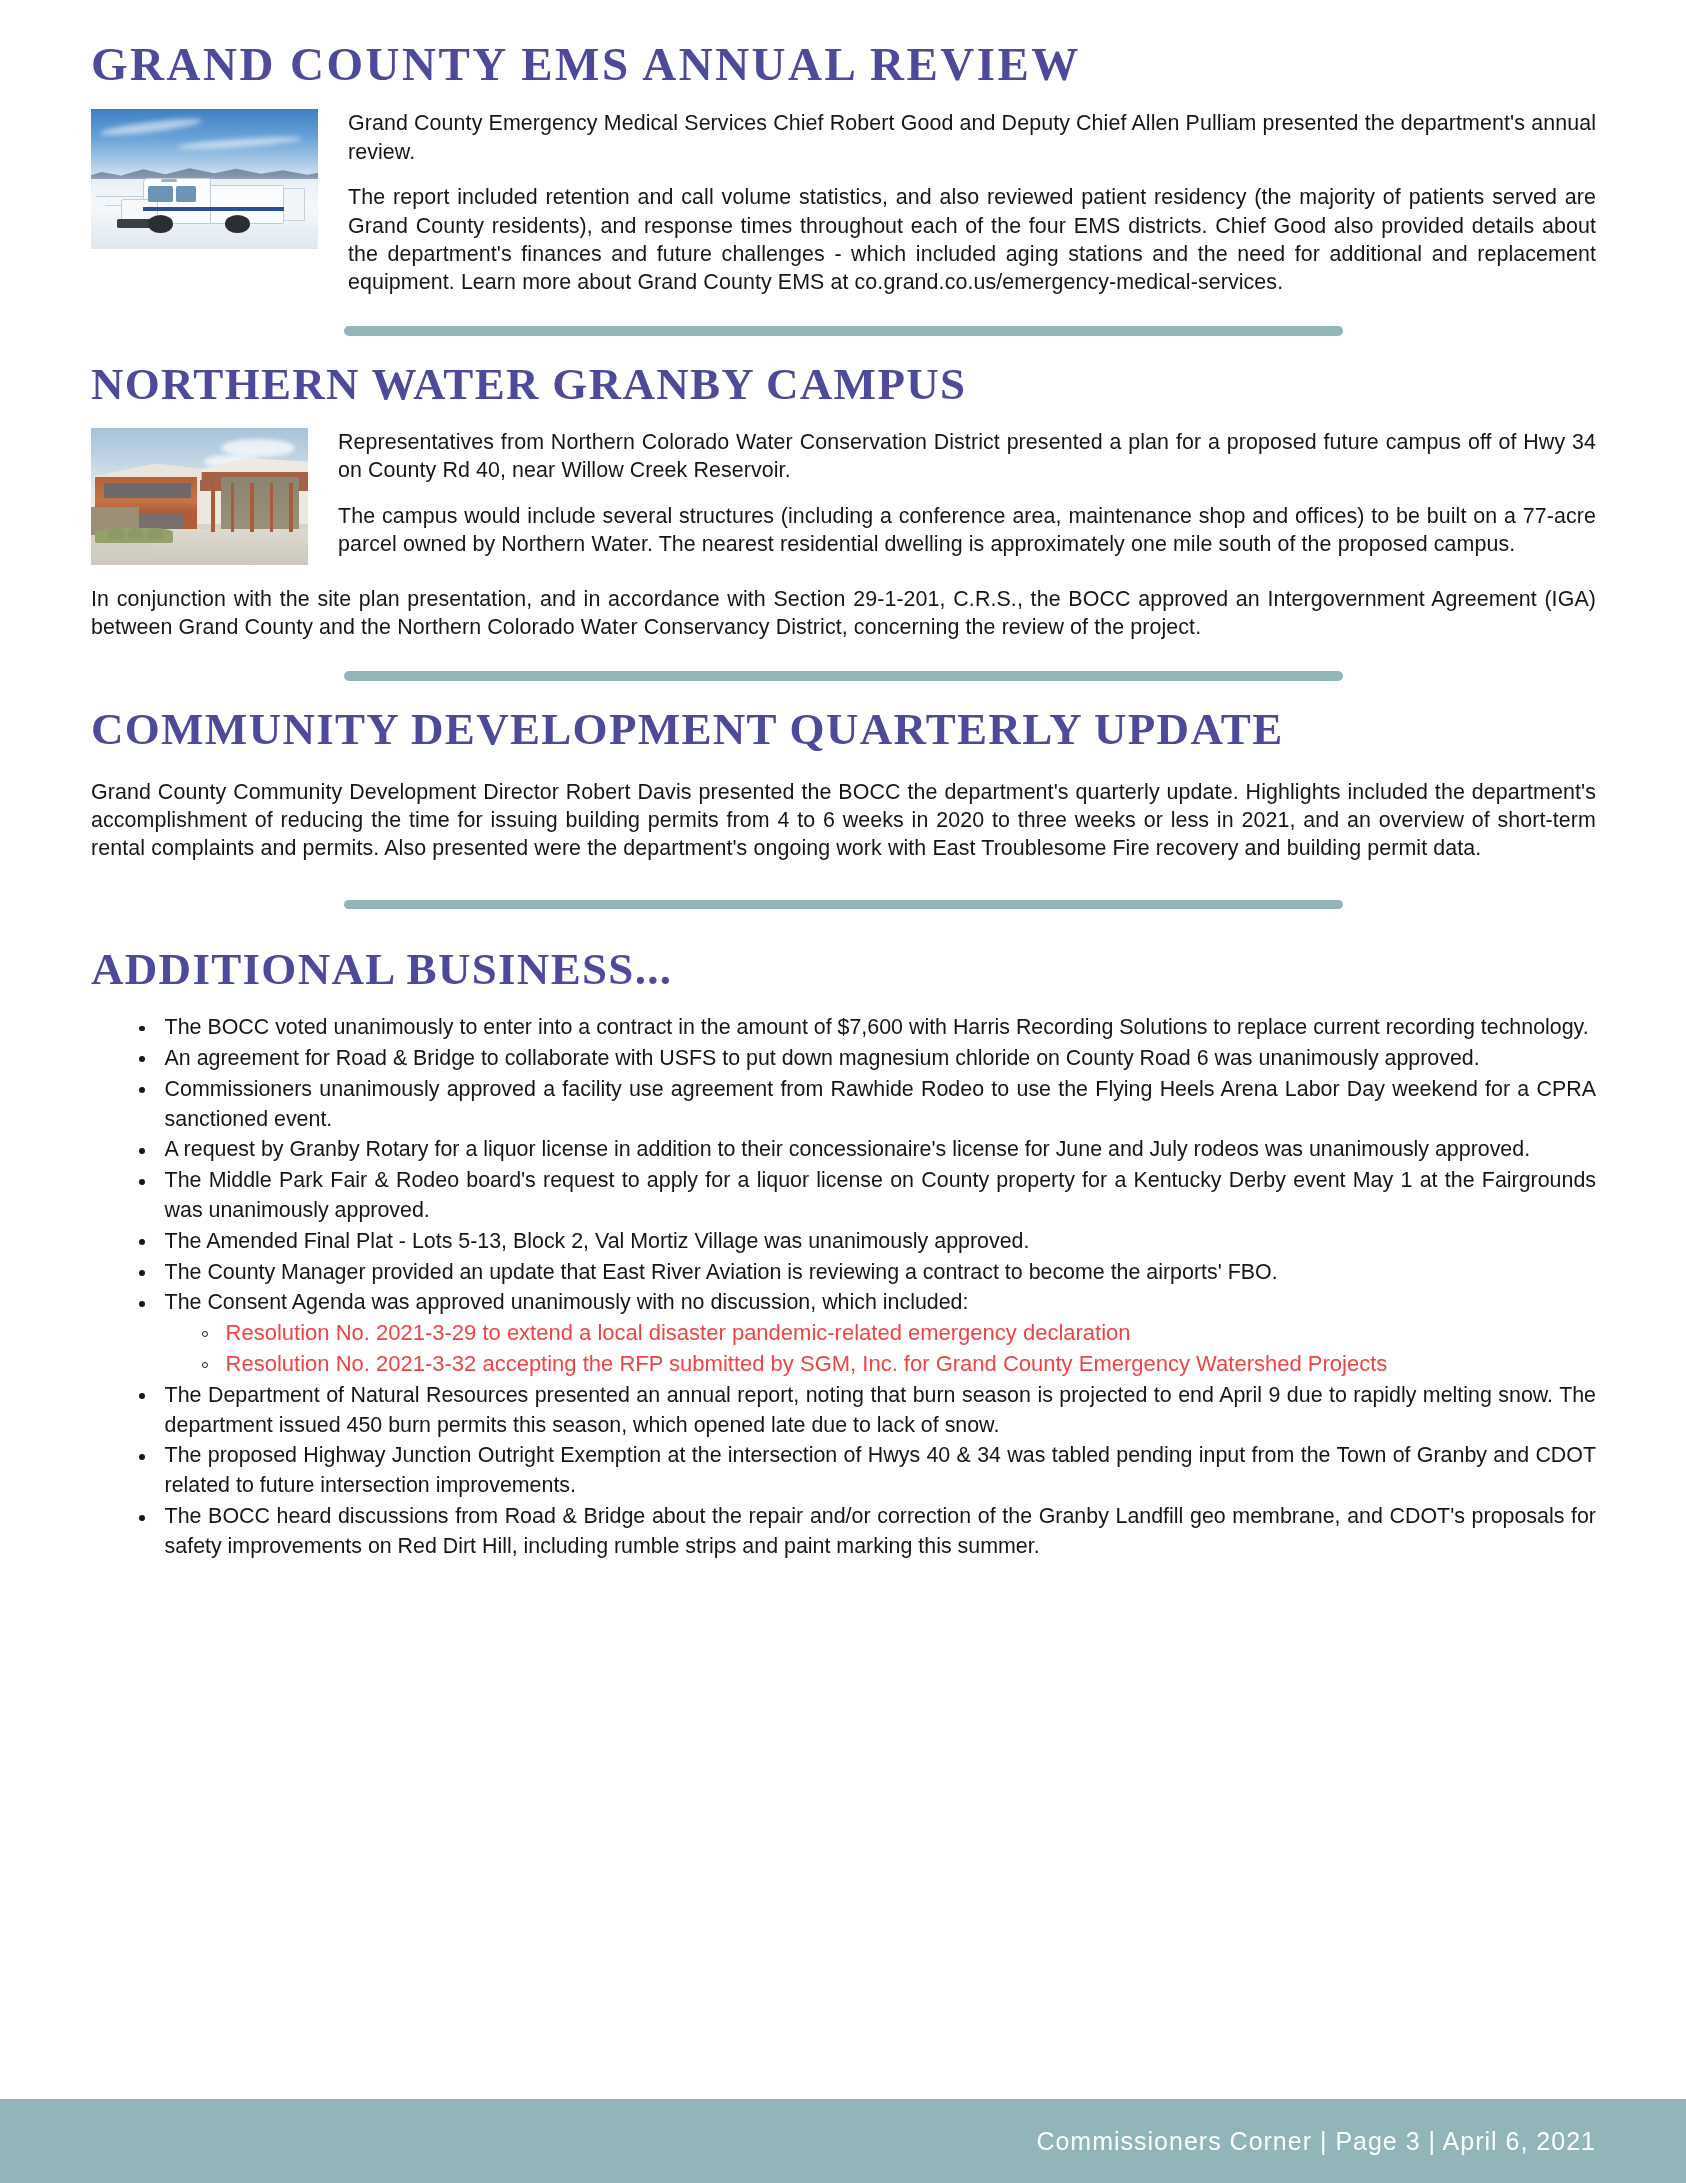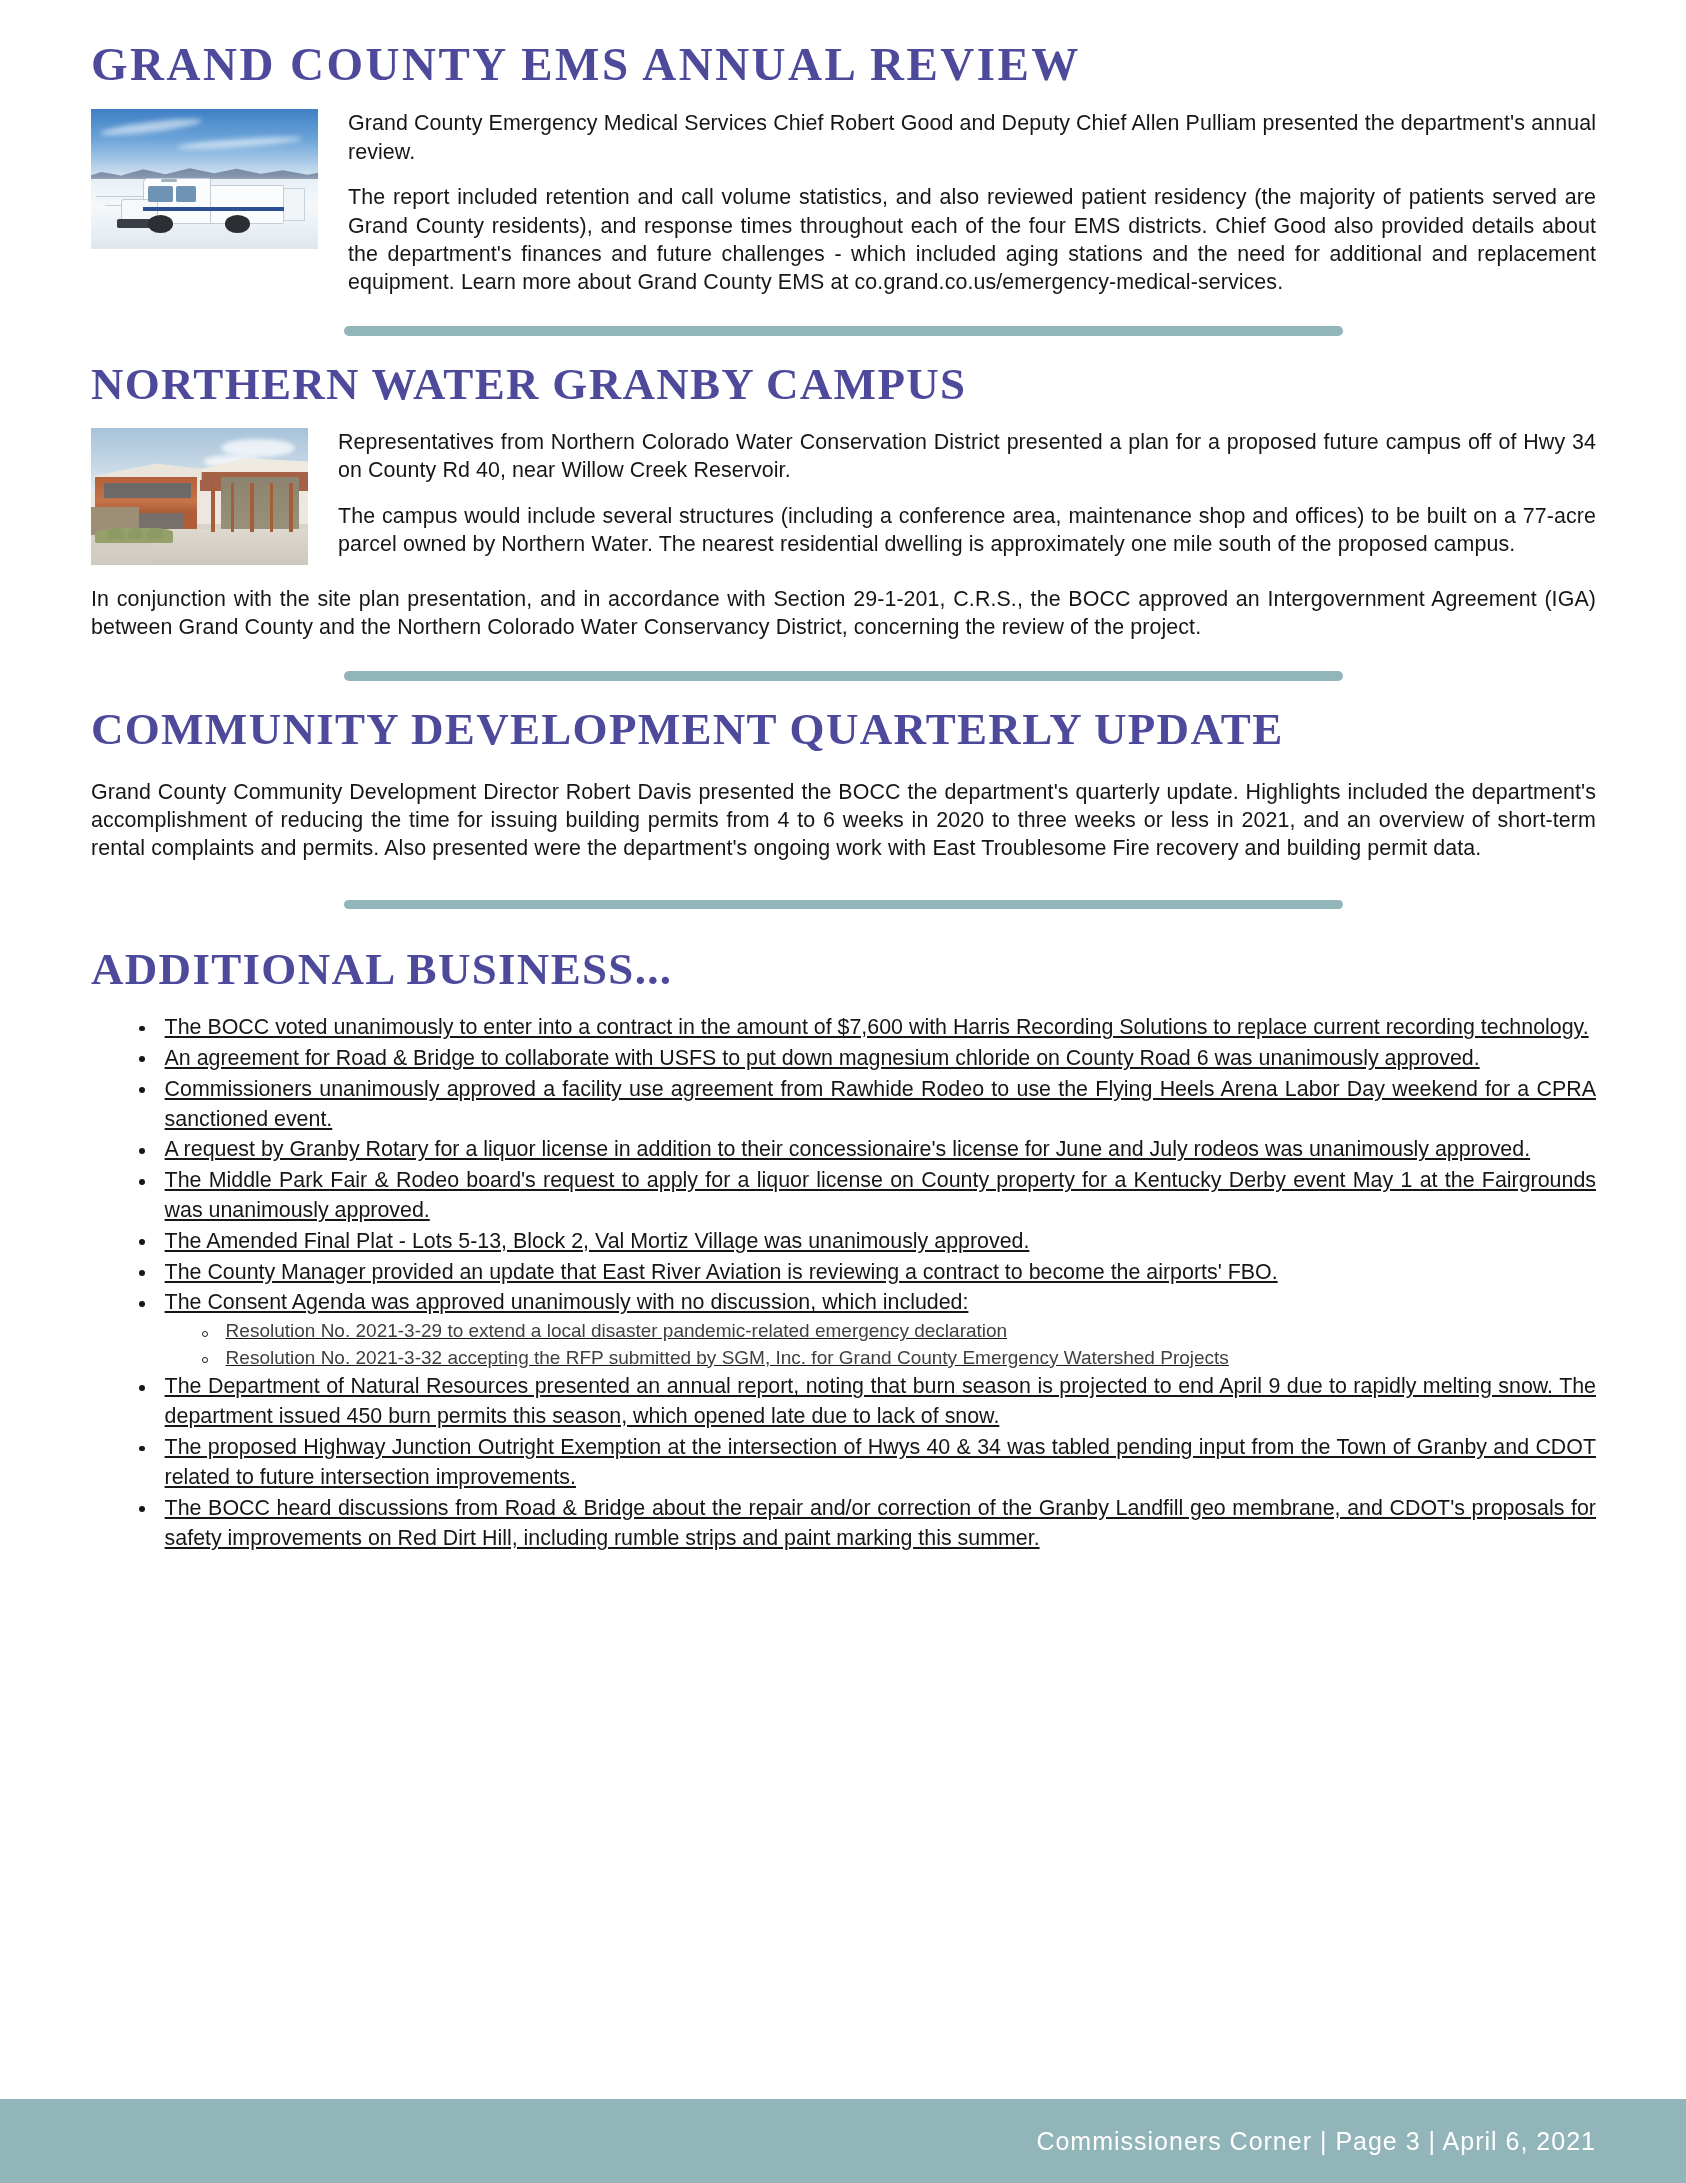--- a/index.html
+++ b/index.html
@@ -225,44 +225,43 @@
     list-style: none;
   }
   .bullets > li {
     position: relative;
     font-size: 21.4px;
     line-height: 1.40;
     color: #161616;
     text-align: justify;
     padding-left: 28.6px;
     margin-bottom: 0.8px;
-    text-decoration: underline;
   }
   .bullets > li::before {
     content: "";
     position: absolute;
     left: 3.4px;
     top: 12.6px;
     width: 5.9px;
     height: 5.9px;
     background: #161616;
     border-radius: 50%;
   }
   .bullets li.plain { text-align: left; }
   .sub-bullets {
     margin: 0;
     padding: 0 0 0 34px;
     list-style: none;
   }
   .sub-bullets > li {
     position: relative;
     padding-left: 27px;
-    font-size: 19px;
+    font-size: 22px;
     line-height: 1.40;
-    color: #404040;
+    color: #ef4444;
     text-align: justify;
   }
   .sub-bullets > li::before {
     content: "";
     position: absolute;
     left: 3.4px;
     top: 12.6px;
     width: 5.9px;
     height: 5.9px;
     border: 1.3px solid #161616;

